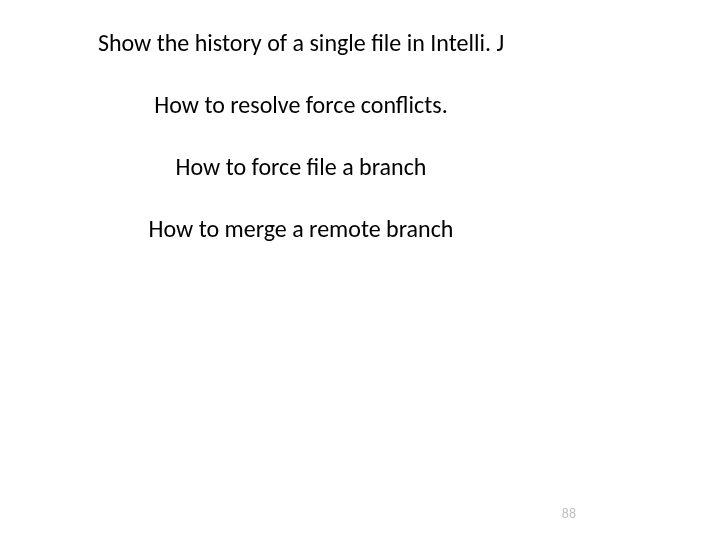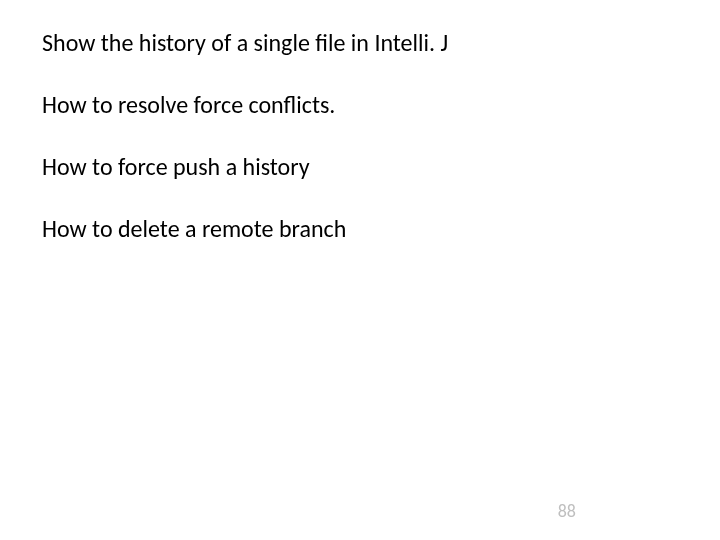--- a/index.html
+++ b/index.html
@@ -12,37 +12,38 @@
     color: #000000;
     position: relative;
     overflow: hidden;
   }
   .slide {
     position: relative;
     width: 602px;
     height: 540px;
     box-sizing: border-box;
     padding: 28px 42px 12px 42px;
+    text-align: center;
   }
   .line {
     font-size: 24px;
     line-height: 1.25;
     margin-bottom: 32px;
     font-weight: 400;
   }
   .page-number {
     position: absolute;
     bottom: 18px;
     right: 26px;
-    font-size: 18px;
+    font-size: 14px;
     color: #bfbfbf;
   }
 </style>
 </head>
 <body>
 
 <div class="slide">
   <div class="line">Show the history of a single file in Intelli. J</div>
   <div class="line">How to resolve force conflicts.</div>
-  <div class="line">How to force push a history</div>
-  <div class="line">How to delete a remote branch</div>
+  <div class="line">How to force file a branch</div>
+  <div class="line">How to merge a remote branch</div>
   <div class="page-number">88</div>
 </div>
 
 </body></html>

